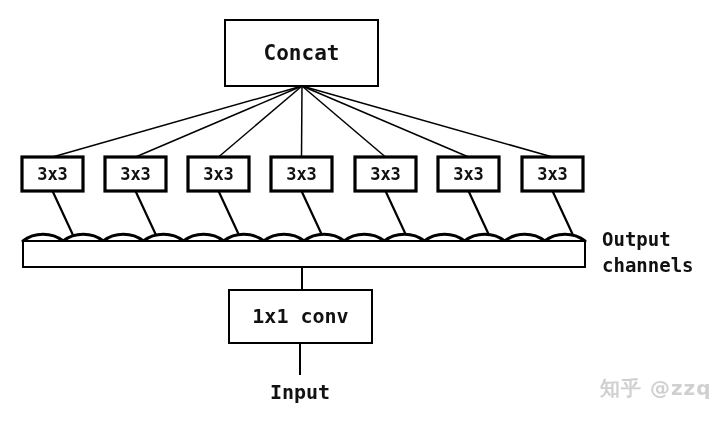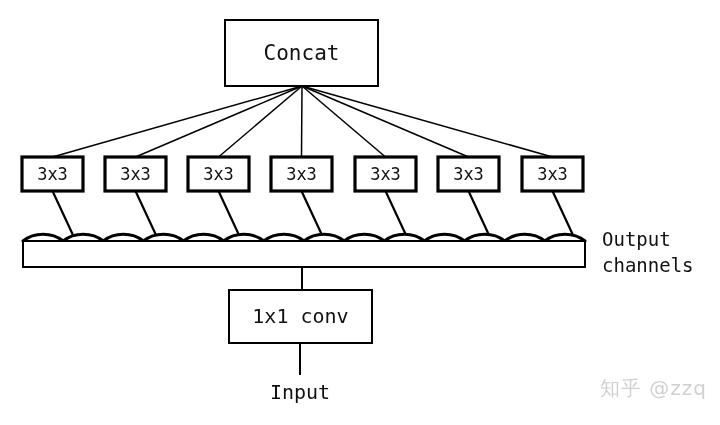--- a/index.html
+++ b/index.html
@@ -12,20 +12,21 @@
     height: 425px;
     position: relative;
     overflow: hidden;
     font-family: "DejaVu Sans Mono", "Liberation Mono", monospace;
   }
   #diagram-root {
     position: absolute;
     inset: 0;
     width: 720px;
     height: 425px;
+    font-weight: bold;
   }
   svg#diagram-canvas {
     position: absolute;
     top: 0;
     left: 0;
     width: 720px;
     height: 425px;
     display: block;
   }
   .box-rect {

